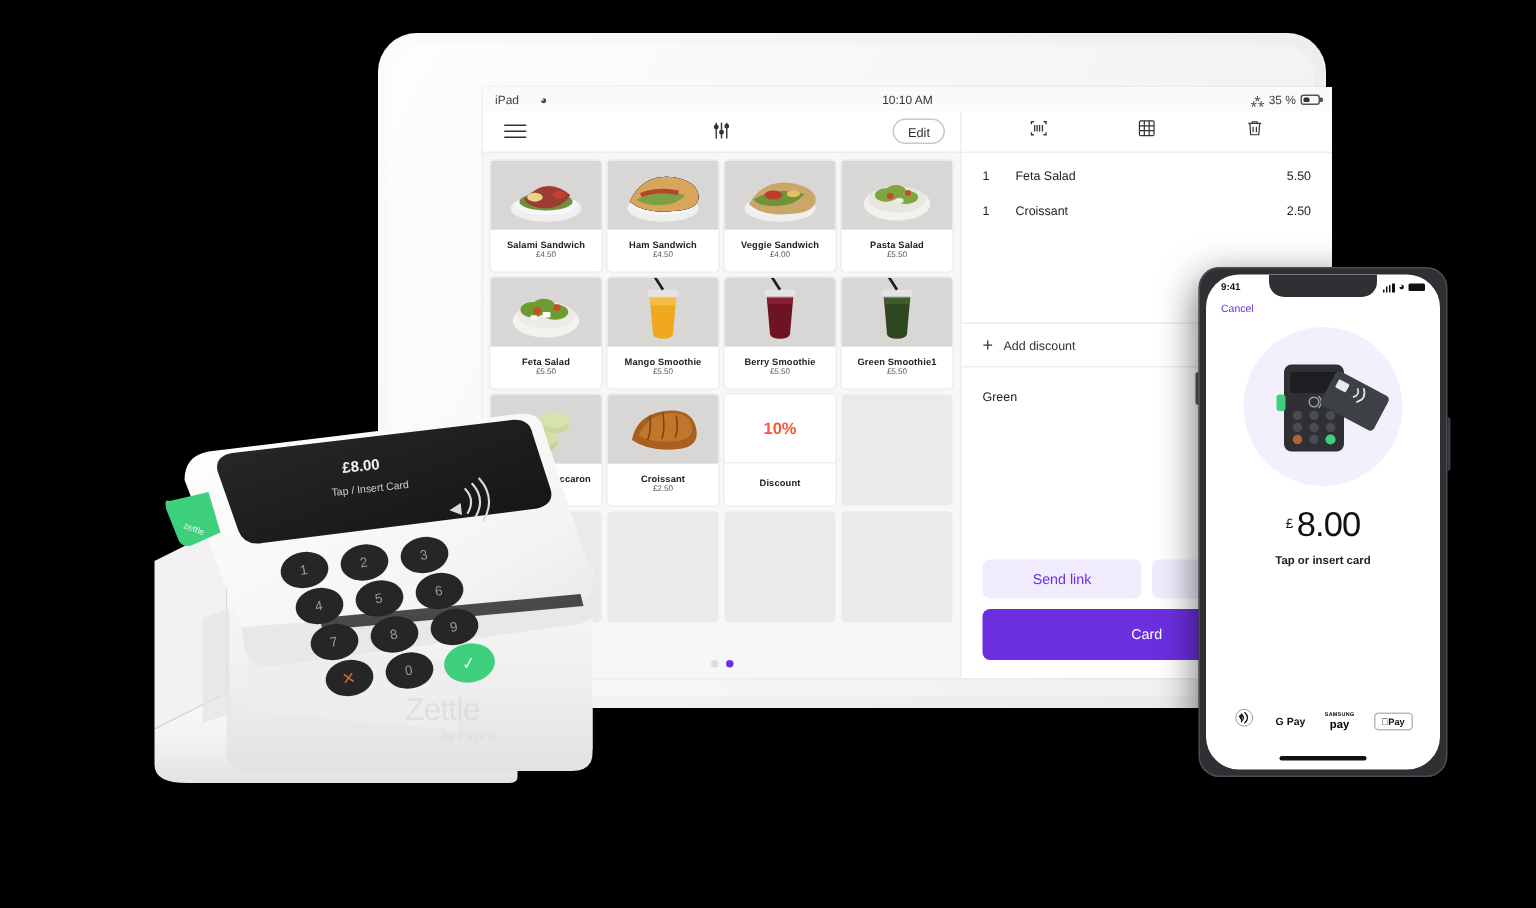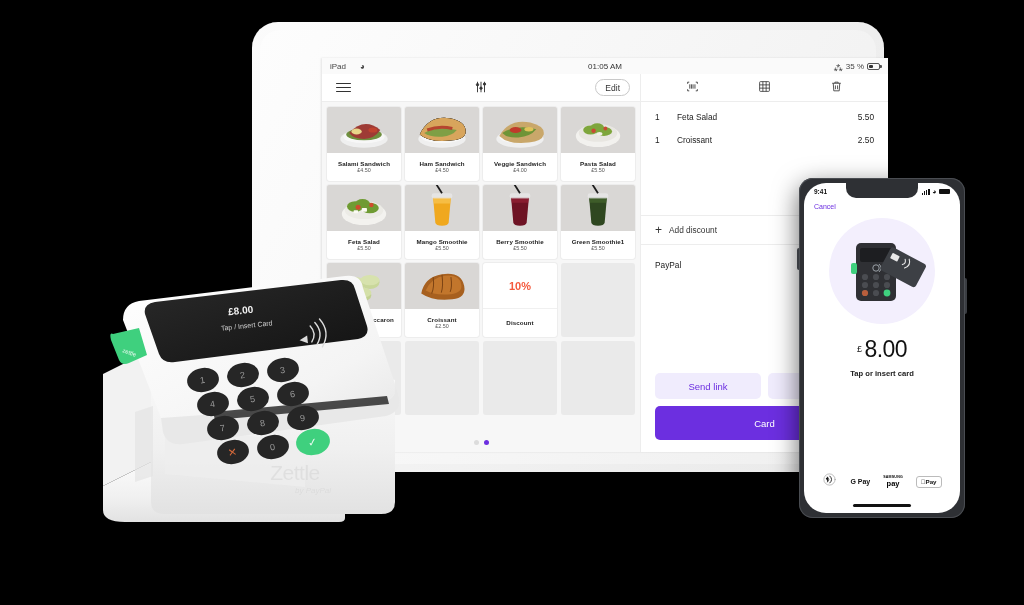--- a/index.html
+++ b/index.html
@@ -159,21 +159,21 @@
   <div id="tablet">
     <div id="tablet-inner">
       <div id="home-btn"></div>
       <div id="tablet-screen">
 
         <div class="statusbar">
           <div class="sb-left">
             <span>iPad</span>
             <span class="wifi-glyph">◕</span>
           </div>
-          <div class="sb-center">01:05 AM</div>
+          <div class="sb-center">10:10 AM</div>
           <div class="sb-right">
             <span>⁂</span>
             <span>35 %</span>
             <span class="batt">
                 <i></i>
               </span>
           </div>
         </div>
 
         <div class="appbar">
@@ -434,21 +434,21 @@
                   <span class="cprice">2.50</span>
                 </div>
               </div>
 
             <div class="adddisc">
               <span class="plus">+</span>
               <span>Add discount</span>
             </div>
 
             <div class="total-row">
-              <span class="total-label">PayPal</span>
+              <span class="total-label">Green</span>
               <span class="total-amt">
                 <span class="cur">£</span><span>8.00</span>
               </span>
             </div>
 
             <div style="flex:1"></div>
 
             <div class="pay-area">
               <div class="pay-row">
                 <div class="btn-soft">Send link</div>

